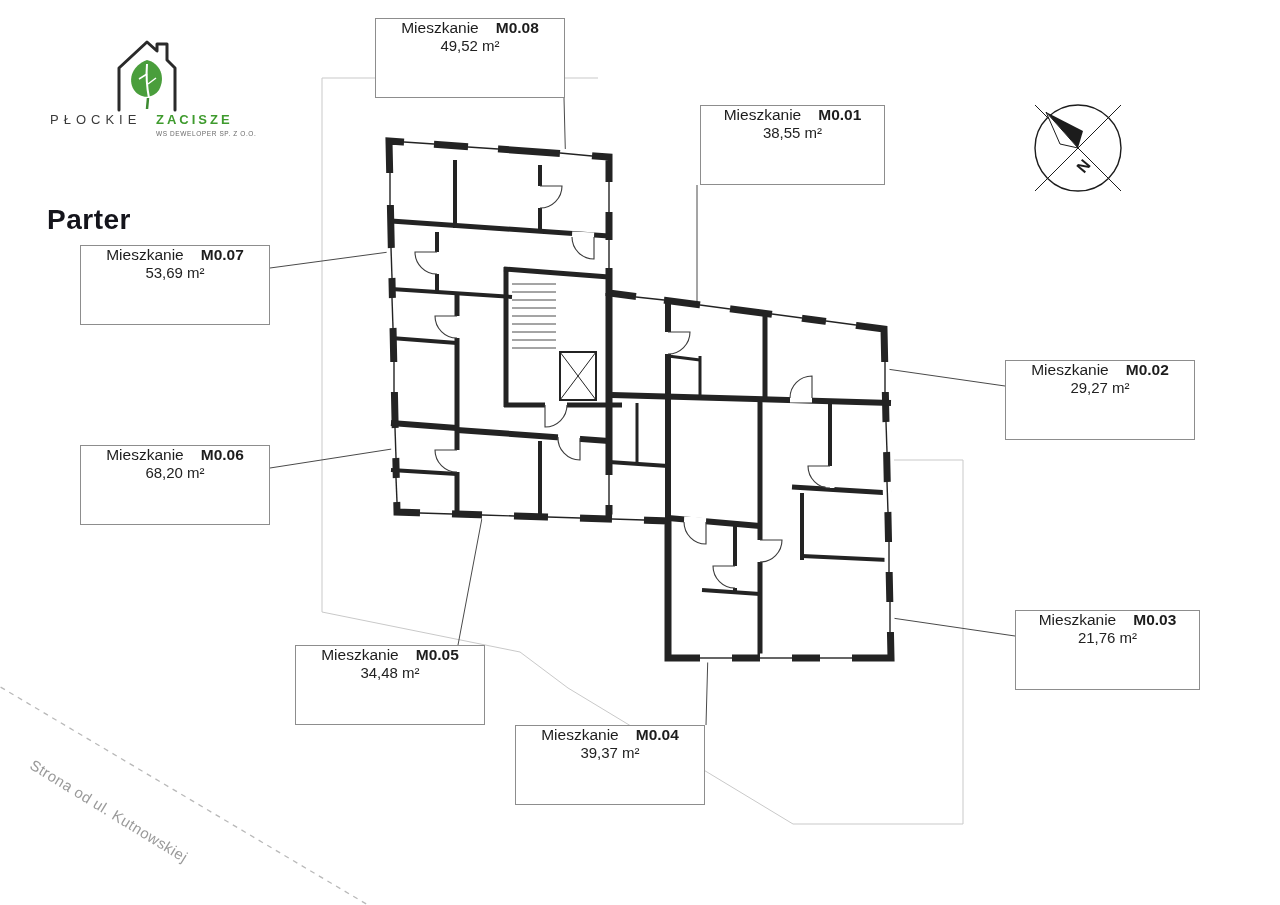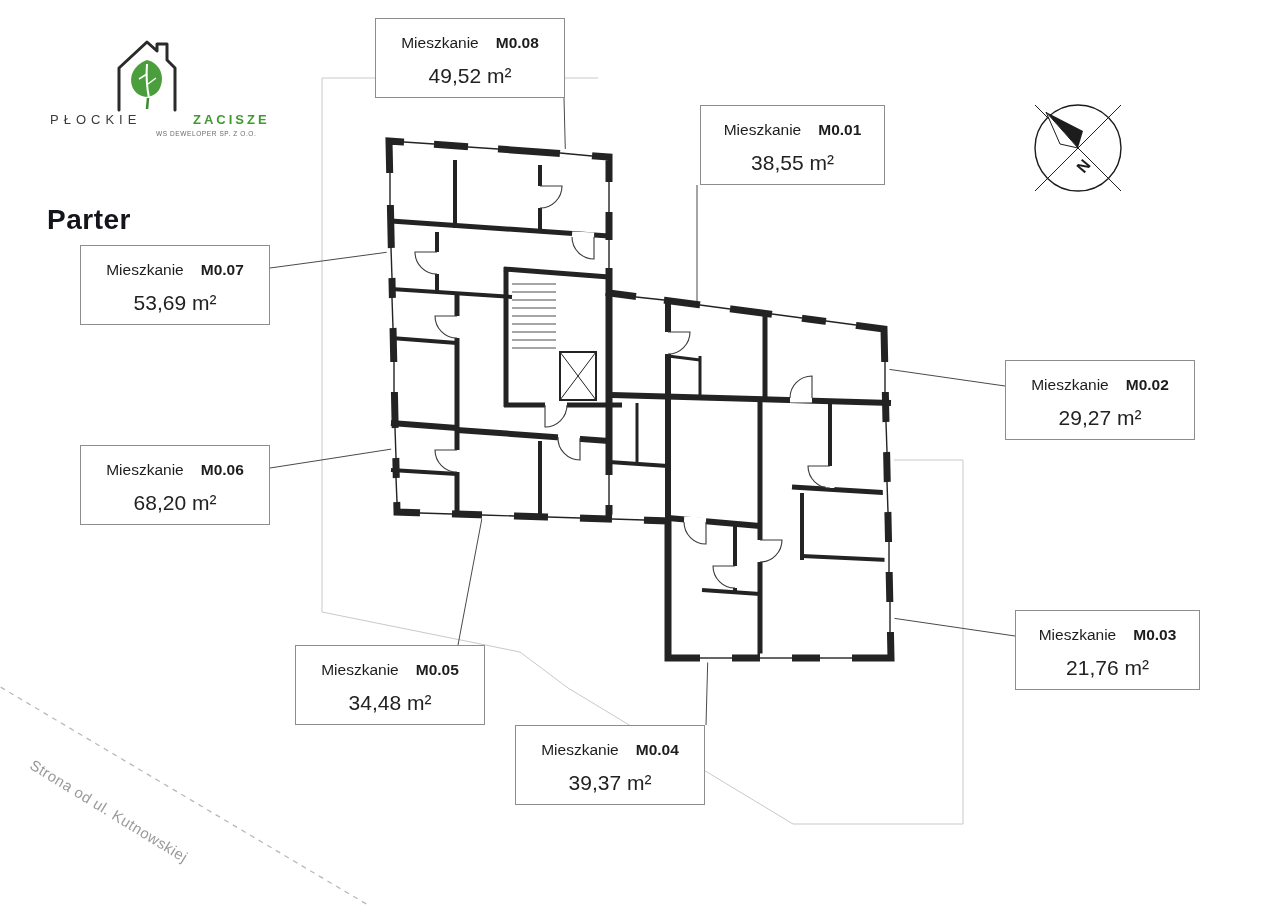--- a/index.html
+++ b/index.html
@@ -1,31 +1,31 @@
 <!DOCTYPE html>
 <html><head>
 <meta charset="utf-8">
 <style>
   html,body{margin:0;padding:0;background:#ffffff;}
   body{font-family:"Liberation Sans",sans-serif;}
   .canvas{position:relative;width:1280px;height:905px;background:#fff;overflow:hidden;}
   .plan-svg{position:absolute;left:0;top:0;width:1280px;height:905px;}
   .apt-box{position:absolute;width:190px;height:80px;background:#fff;border:1px solid #8d8d8d;
            box-sizing:border-box;color:#1d1d1d;}
-  .apt-line1{display:flex;justify-content:center;gap:17px;margin-top:15px;font-size:15.5px;}
+  .apt-line1{display:flex;justify-content:center;gap:17px;font-size:15.5px;}
   .apt-id{font-weight:700;}
-  .apt-area{text-align:center;margin-top:12px;font-size:21px;color:#222;}
+  .apt-area{text-align:center;font-size:15px;color:#222;}
   .floor-title{position:absolute;left:47px;top:180px;font-size:28px;font-weight:600;
                color:#14141b;letter-spacing:.5px;margin-top:24px;}
   .logo{position:absolute;left:42px;top:28px;width:240px;height:112px;}
   .logo-house{position:absolute;left:62px;top:4px;}
   .logo-word-dark{position:absolute;left:8px;top:84px;font-size:13px;letter-spacing:5px;
                   color:#3b3b3b;font-weight:400;}
   .logo-word-green{position:absolute;left:114px;top:84px;font-size:13px;font-weight:700;
-                   letter-spacing:3px;color:#3f9b2e;margin-left:37px;}
+                   letter-spacing:3px;color:#3f9b2e;}
   .logo-sub{position:absolute;left:114px;top:102px;font-size:6.5px;letter-spacing:.6px;color:#6a6a6a;}
   .street-note{position:absolute;left:36px;top:756px;transform:rotate(31.5deg);
                transform-origin:0 0;color:#9a9a9a;font-size:15px;letter-spacing:.5px;}
 </style>
 </head>
 <body>
 
 <div class="canvas">
 
   <svg id="plan-svg" class="plan-svg" viewBox="0 0 1280 905">

